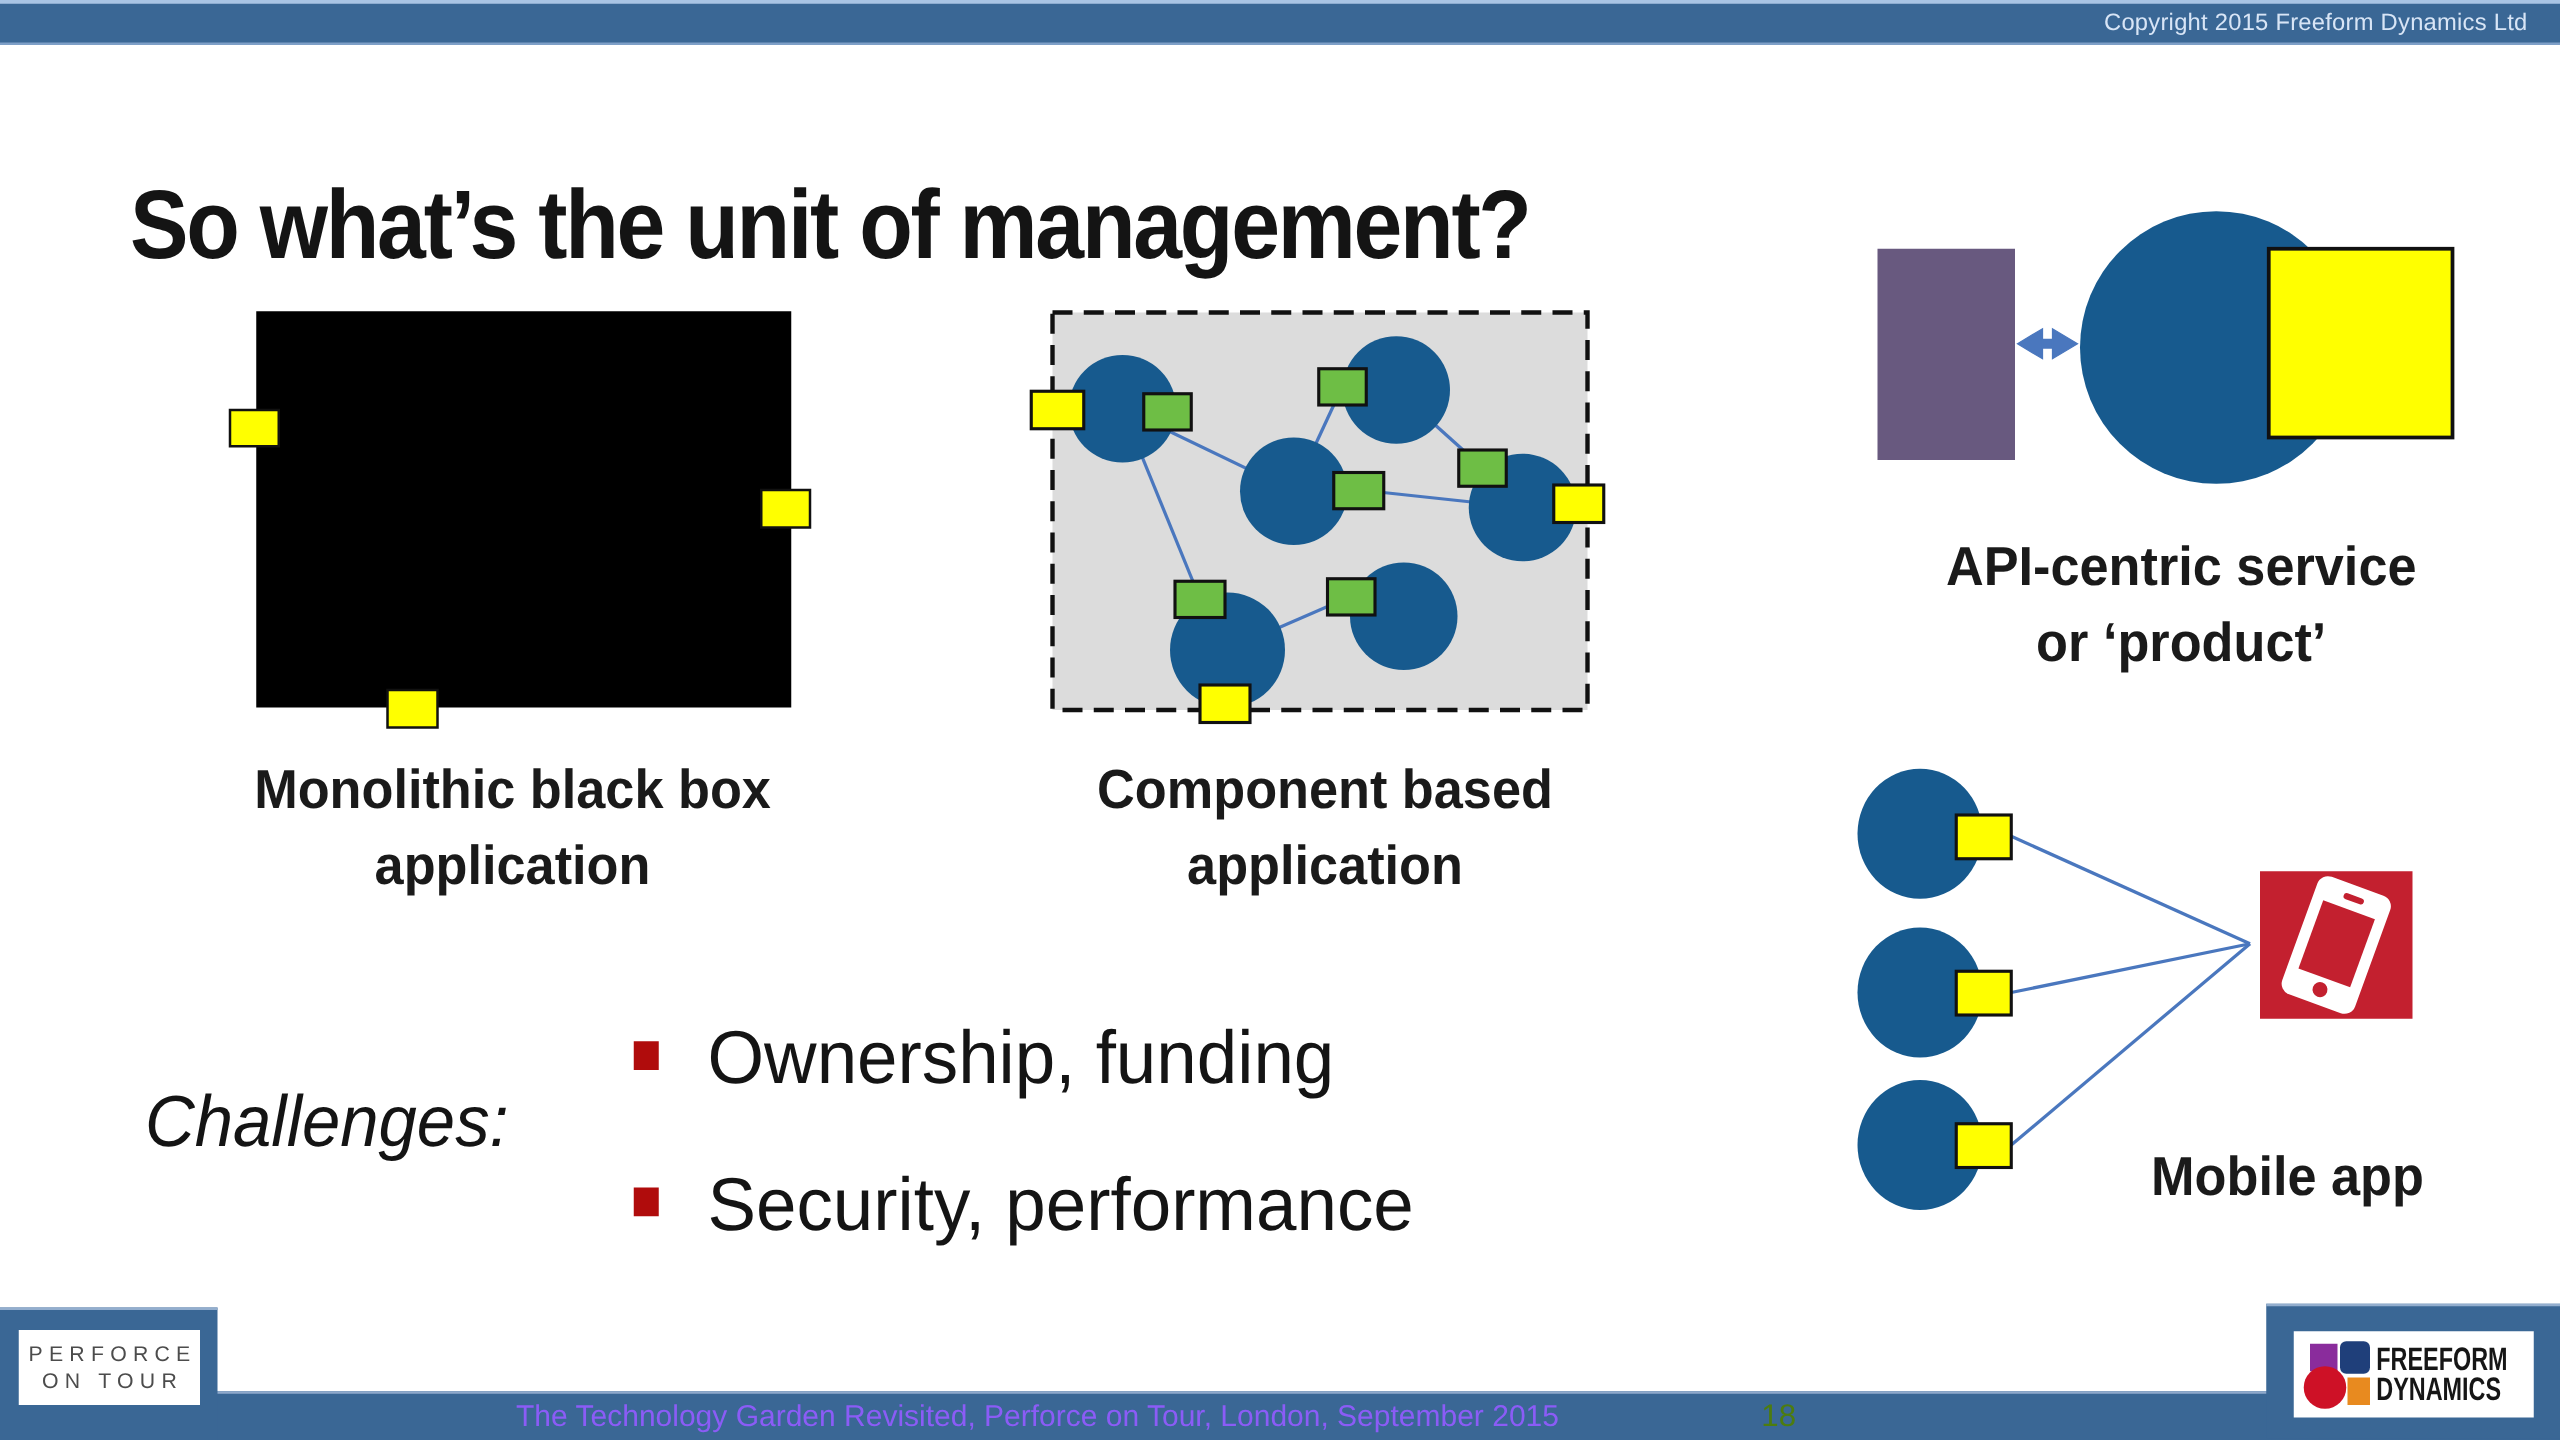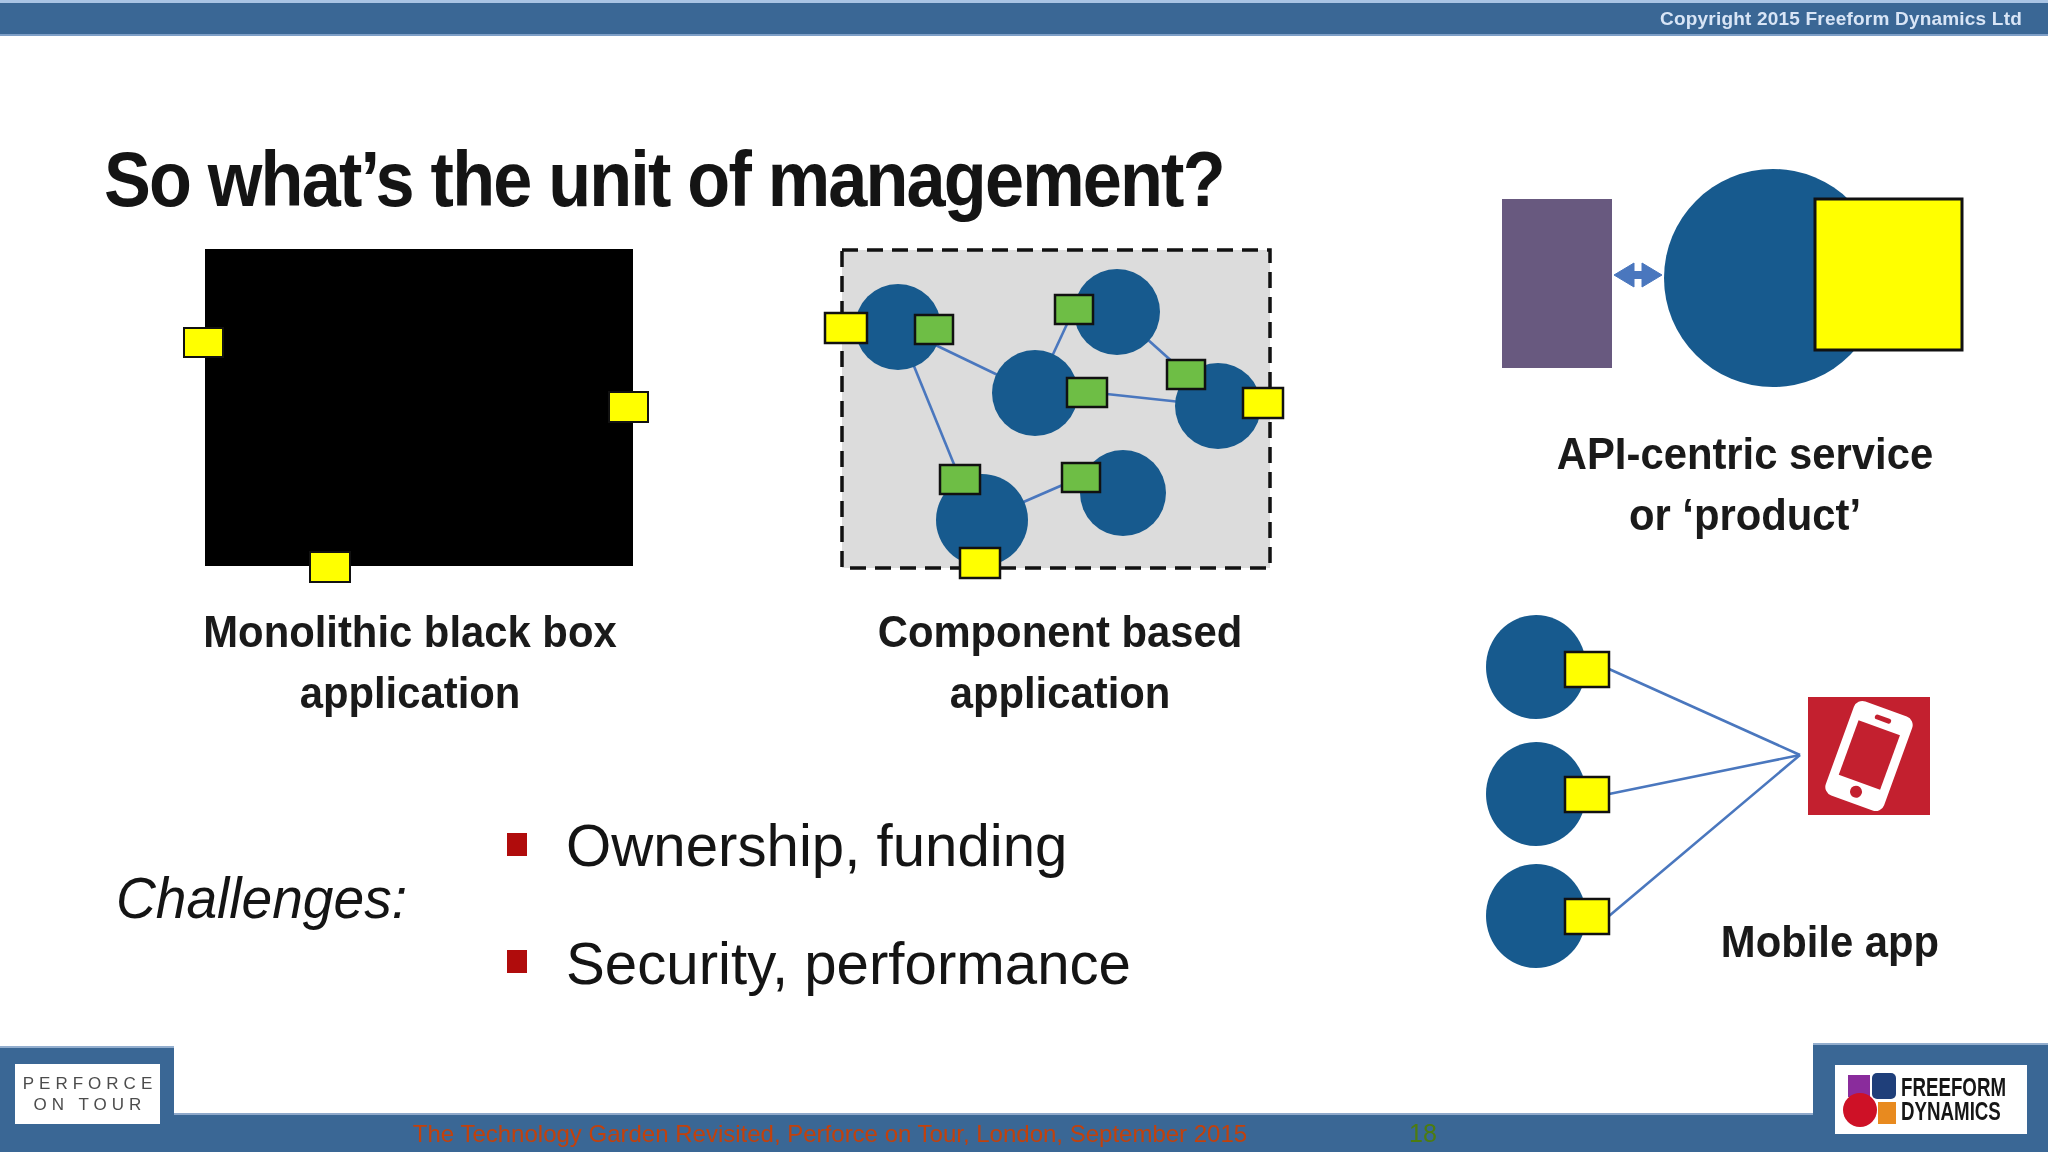--- a/index.html
+++ b/index.html
@@ -3,21 +3,21 @@
 <meta charset="utf-8">
 <style>
   html,body{margin:0;padding:0;background:#888;}
   .slide{position:relative;width:2048px;height:1152px;background:#ffffff;overflow:hidden;
          font-family:"Liberation Sans",sans-serif;}
 
   
   .topbar{position:absolute;left:0;top:0;width:2048px;height:36px;
           background:var(--bar_blue);border-top:3px solid #A9C4E4;border-bottom:2px solid #7E9FC7;
           box-sizing:border-box;display:flex;align-items:center;justify-content:flex-end;}
-  .topbar span{color:#D8E5F6;font-size:19px;padding-right:26px;letter-spacing:.2px;font-weight:bold;}
+  .topbar span{color:#D8E5F6;font-size:19px;padding-right:26px;letter-spacing:.2px;}
 
   
   .title{position:absolute;left:104px;top:82px;font-size:78px;font-weight:700;color:#141414;
          letter-spacing:-2px;transform:scaleX(.9);transform-origin:left center;white-space:nowrap;}
 
   svg{position:absolute;overflow:visible;}
 
   .caption{position:absolute;text-align:center;font-weight:700;color:#1a1a1a;
            font-size:44px;line-height:1.38;transform:scaleX(.95);transform-origin:center top;}
 
@@ -25,21 +25,21 @@
   .challenges-label{position:absolute;left:116px;top:864px;font-size:58px;font-style:italic;
                     color:#141414;transform:scaleX(.95);transform-origin:left top;white-space:nowrap;}
   .bullet-sq{position:absolute;left:507px;width:20px;height:23px;background:var(--bullet_red);}
   .bullet-text{position:absolute;left:566px;font-size:60px;line-height:1;color:#141414;
                transform:scaleX(.97);transform-origin:left top;white-space:nowrap;}
 
   
   .footer-strip{position:absolute;left:0;top:1113px;width:2048px;height:39px;
                 background:var(--bar_blue);border-top:2px solid #8FA9CB;box-sizing:border-box;}
   .footer-text{position:absolute;left:0;top:1120px;width:1660px;text-align:center;
-               color:#c2410c;font-size:24px;}
+               color:#8b5cf6;font-size:24px;}
   .page-number{position:absolute;left:1398px;top:1119px;width:50px;text-align:center;
                color:#4d7c0f;font-size:25px;}
   .footer-box{position:absolute;background:var(--bar_blue);border-top:2px solid #93AECE;box-sizing:border-box;}
   .footer-box.left{left:0;top:1046px;width:174px;height:106px;}
   .footer-box.right{left:1813px;top:1043px;width:235px;height:108px;}
   .logo-card{position:absolute;background:#ffffff;}
   .perforce-card{left:15px;top:16px;width:145px;height:60px;display:flex;flex-direction:column;
                  align-items:center;justify-content:center;}
   .perforce-card div{font-size:17px;letter-spacing:5px;color:#4c4c4c;font-weight:500;line-height:1.25;
                      white-space:nowrap;text-indent:5px;}

